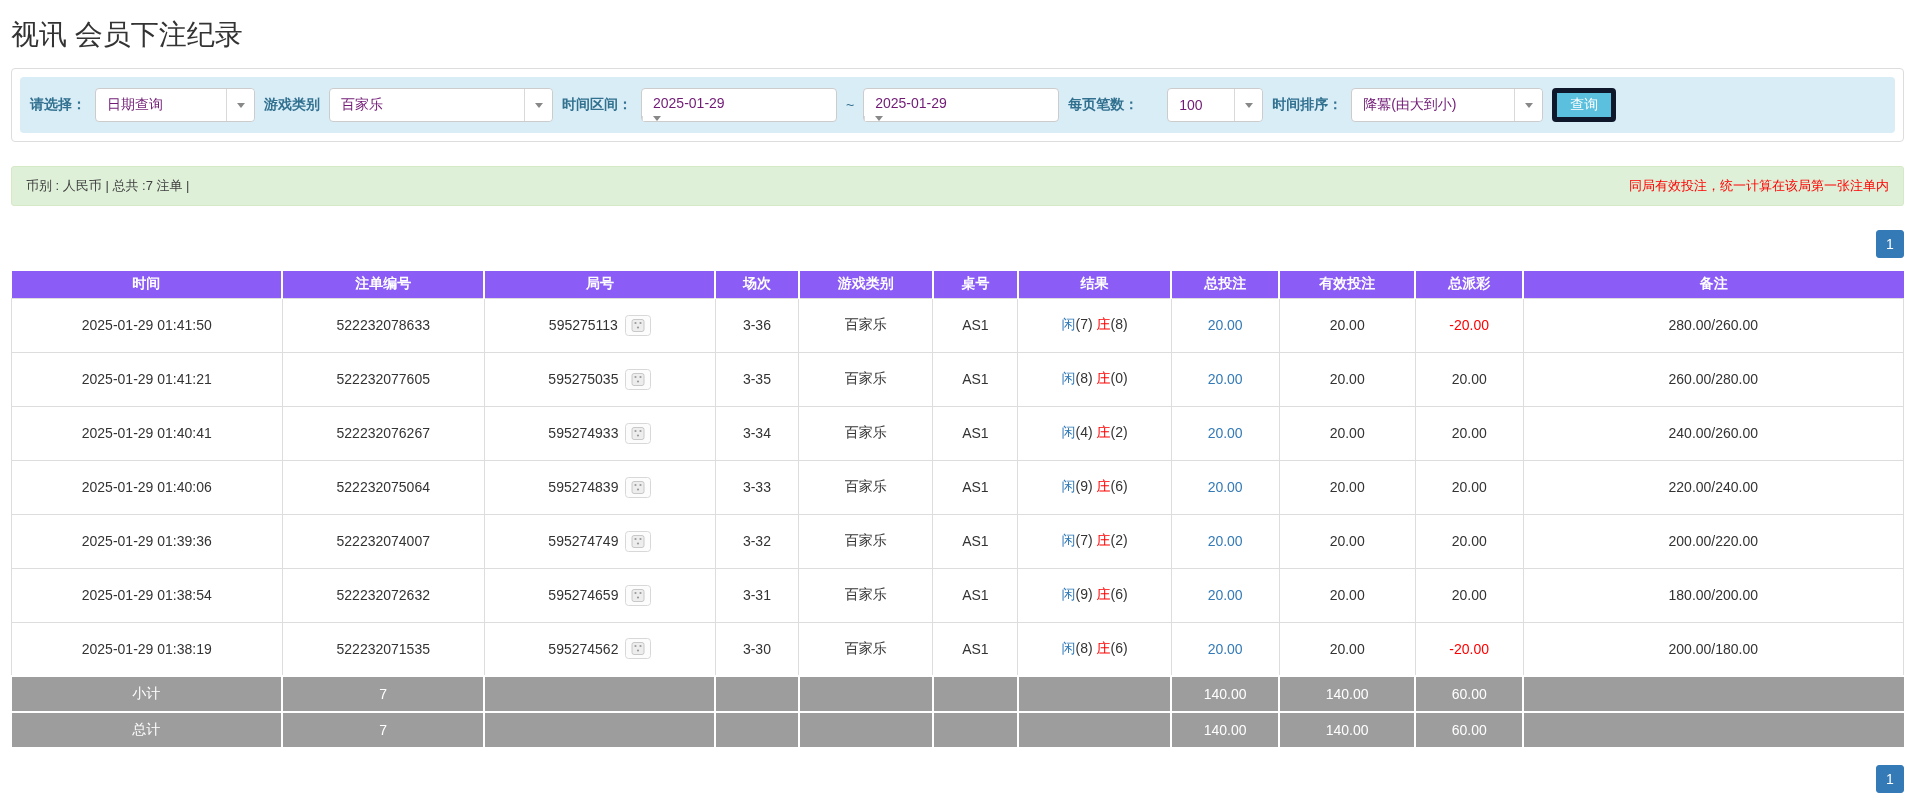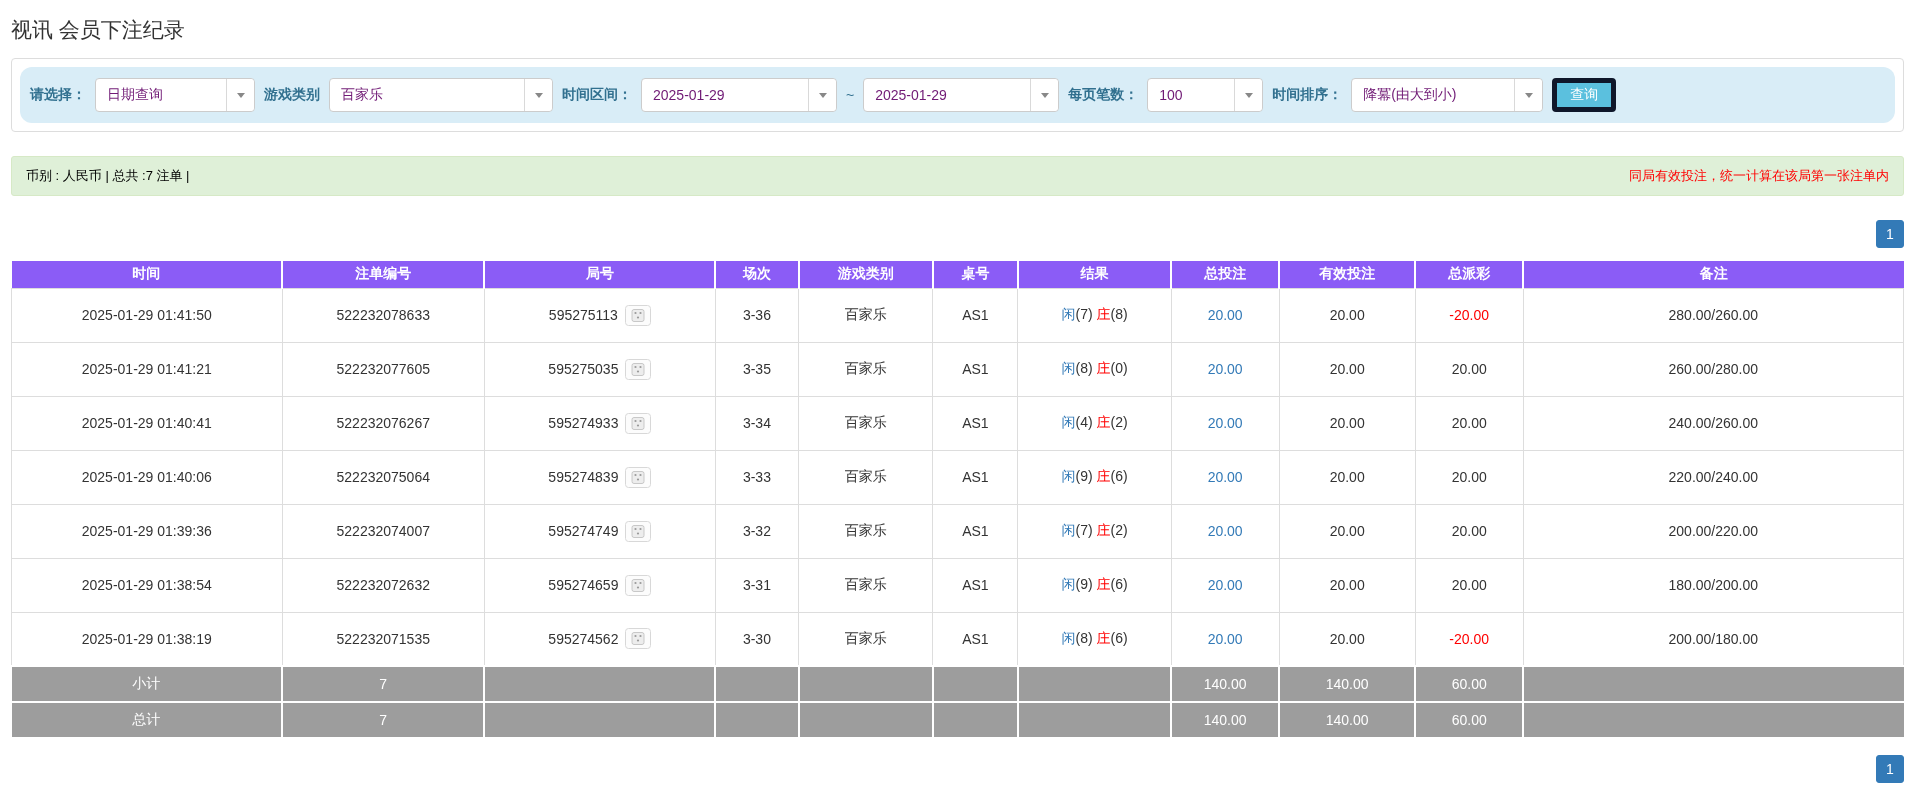--- a/index.html
+++ b/index.html
@@ -1,40 +1,40 @@
 <!DOCTYPE html>
 <html><head>
 <meta charset="utf-8">
 <style>
   * { box-sizing: border-box; margin: 0; padding: 0; }
   html,body { width: 1915px; background: #fff; font-family: "Liberation Sans", "DejaVu Sans", sans-serif; color: #333; }
   .wrap { padding: 0 11px; }
 
   
-  .page-title { font-size: 21px; font-weight: 400; color: #333; margin: 16px 0 14px 0; }
+  .page-title { font-size: 28px; font-weight: 400; color: #333; margin: 16px 0 14px 0; }
 
   
   .panel { border: 1px solid #ddd; border-radius: 4px; padding: 8px; background: #fff; }
-  .filter-bar { background: #d9edf7; border-radius: 12px; padding: 11px 10px; display: flex; align-items: center; gap: 9px; }
+  .filter-bar { background: #d9edf7; border-radius: 4px; padding: 11px 10px; display: flex; align-items: center; gap: 9px; }
   .flabel { color: #31708f; font-weight: bold; font-size: 14px; white-space: nowrap; }
   .selectbox { display: inline-flex; align-items: stretch; background: #fff; border: 1px solid #ccc; border-radius: 4px; height: 34px; cursor: pointer; }
   .selectbox .txt { display: flex; align-items: center; padding: 0 11px; font-size: 14px; color: #701a75; flex: 1; white-space: nowrap; overflow: hidden; }
   .selectbox .arrow { width: 28px; display: flex; align-items: center; justify-content: center; border-left: 1px solid #d9d9d9; border-radius: 0 4px 4px 0; background: #fff; }
   .caret { width: 0; height: 0; border-left: 4px solid transparent; border-right: 4px solid transparent; border-top: 5px solid #888; }
   .w-choose { width: 160px; }
   .w-game { width: 224px; }
-  .w-date { width: 196px; }
-  .w-size { width: 116px; }
+  .w-date { width: 196px; flex-direction: column; }
+  .w-size { width: 96px; margin-left: 20px; }
   .w-sort { width: 192px; justify-content: space-between; }
   .tilde { color: #31708f; font-size: 14px; }
   .btn-search { background: #5bc0de; border: 5px solid #0f172a; color: #fff; font-size: 14px; border-radius: 4px; height: 34px; padding: 0 13px; cursor: pointer; }
 
   
   .summary-bar { margin-top: 24px; background: #dff0d8; border: 1px solid #d6e9c6; border-radius: 3px; padding: 10px 14px; display: flex; justify-content: space-between; align-items: center; }
-  .summary-left { color: #000000; font-size: 13px; }
+  .summary-left { color: #404040; font-size: 13px; }
   .summary-right { color: #f00; font-size: 13px; }
 
   
   .pager { display: flex; justify-content: flex-end; margin-top: 24px; }
   .pager.bottom { margin-top: 16px; padding-bottom: 6px; }
   .page-btn { min-width: 28px; height: 28px; background: #337ab7; border: 1px solid #337ab7; color: #fff; font-size: 14px; border-radius: 3px; display: flex; align-items: center; justify-content: center; cursor: pointer; }
 
   
   table.records { width: 100%; border-collapse: collapse; margin-top: 13px; table-layout: fixed; }
   table.records th { background: #8b5cf6; color: #fff; font-size: 14px; font-weight: bold; height: 27px; text-align: center; border-left: 2px solid #fff; border-right: 2px solid #fff; }

